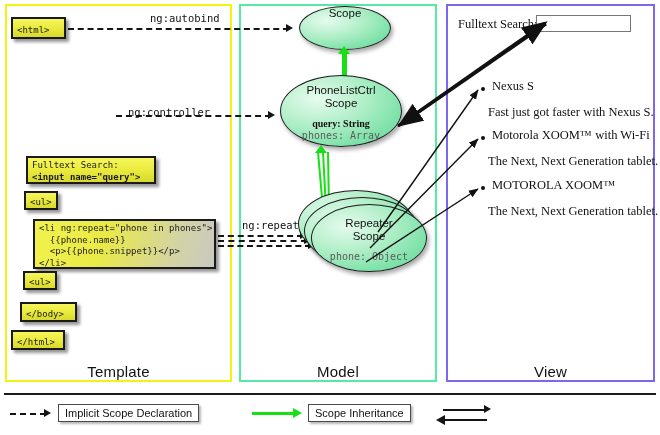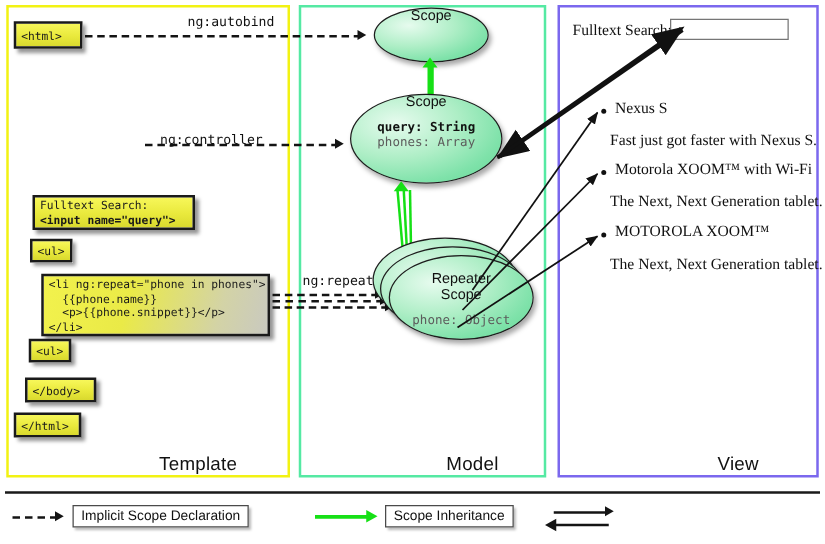--- a/index.html
+++ b/index.html
@@ -8,21 +8,21 @@
 
   #stage{position:absolute;left:0;top:0;width:660px;height:435px;}
 
   
   .col{position:absolute;box-sizing:border-box;background:#fff;}
   .col-template{left:5px;  top:4px;  width:227px; height:378px; border:2px solid #f2f213;}
   .col-model   {left:239px;top:4px;  width:198px; height:378px; border:2px solid #55e9a3;}
   .col-view    {left:446px;top:4px;  width:209px; height:378px; border:2px solid #7b68ee;}
 
   .col-title{position:absolute;width:100%;text-align:center;font-size:15px;
-             color:#111;font-weight:400;letter-spacing:.2px;margin-left:40px;}
+             color:#111;font-weight:400;letter-spacing:.2px;}
   .t-template{left:0;top:357px;}
   .t-model{left:0;top:357px;}
   .t-view{left:0;top:357px;}
 
   
   .ybox{position:absolute;box-sizing:border-box;
         border:2px solid #1a1a1a;
         background:linear-gradient(180deg,#f7f75a 0%,#e9e93c 55%,#d9d92e 100%);
         box-shadow:3px 3px 3px rgba(0,0,0,.42);
         font-family:"DejaVu Sans Mono","Liberation Mono",monospace;
@@ -42,21 +42,21 @@
 
   
   .ellipse{position:absolute;box-sizing:border-box;border:1.6px solid #1d1d1d;
            border-radius:50%;
            background:radial-gradient(ellipse at 30% 32%, #e6fbee 0%, #aeeec6 42%, #7fe2aa 72%, #63d694 100%);
            box-shadow:2px 3px 4px rgba(0,0,0,.35);
            text-align:center;color:#111;}
   .ellipse .nm{font-size:11.5px;line-height:13px;}
   .ellipse .fld{font-family:"DejaVu Sans Mono","Liberation Mono",monospace;
                 font-size:10px;line-height:12px;}
-  .ellipse .fld.b{font-weight:bold;color:#111;}
+  .ellipse .fld.b{font-weight:bold;color:#111;font-family:Liberation Serif, serif;}
   .ellipse .fld.g{color:#5c5c5c;}
 
   
   .greenline{position:absolute;background:#16e016;}
   .greenhead{position:absolute;width:0;height:0;
              border-left:6px solid transparent;border-right:6px solid transparent;
              border-bottom:8px solid #16e016;}
 
   
   .view-inner{position:absolute;font-family:"Liberation Serif","DejaVu Serif",serif;color:#111;}
@@ -133,20 +133,21 @@
   <div class="lbl" style="left:242px;top:219px;">ng:repeat</div>
 
   <div class="ellipse" style="left:299px;top:6px;width:92px;height:44px;">
     <div class="nm">Scope</div>
   </div>
 
   <div class="greenline" style="left:342px;top:52px;width:5px;height:24px;"></div>
   <div class="greenhead" style="left:338px;top:46px;"></div>
 
   <div class="ellipse" style="left:280px;top:75px;width:122px;height:72px;">
+    <div class="nm" style="margin-top:8px;">PhoneListCtrl</div>
     <div class="nm">Scope</div>
     <div class="fld b" style="margin-top:8px;">query: String</div>
     <div class="fld g">phones: Array</div>
   </div>
 
   <div class="greenline" style="left:317px;top:152px;width:2px;height:56px;transform:rotate(-5deg);transform-origin:top center;"></div>
   <div class="greenline" style="left:322px;top:152px;width:2px;height:56px;transform:rotate(-3deg);transform-origin:top center;"></div>
   <div class="greenline" style="left:327px;top:152px;width:2px;height:56px;transform:rotate(-1deg);transform-origin:top center;"></div>
   <div class="greenhead" style="left:315px;top:145px;"></div>
 

